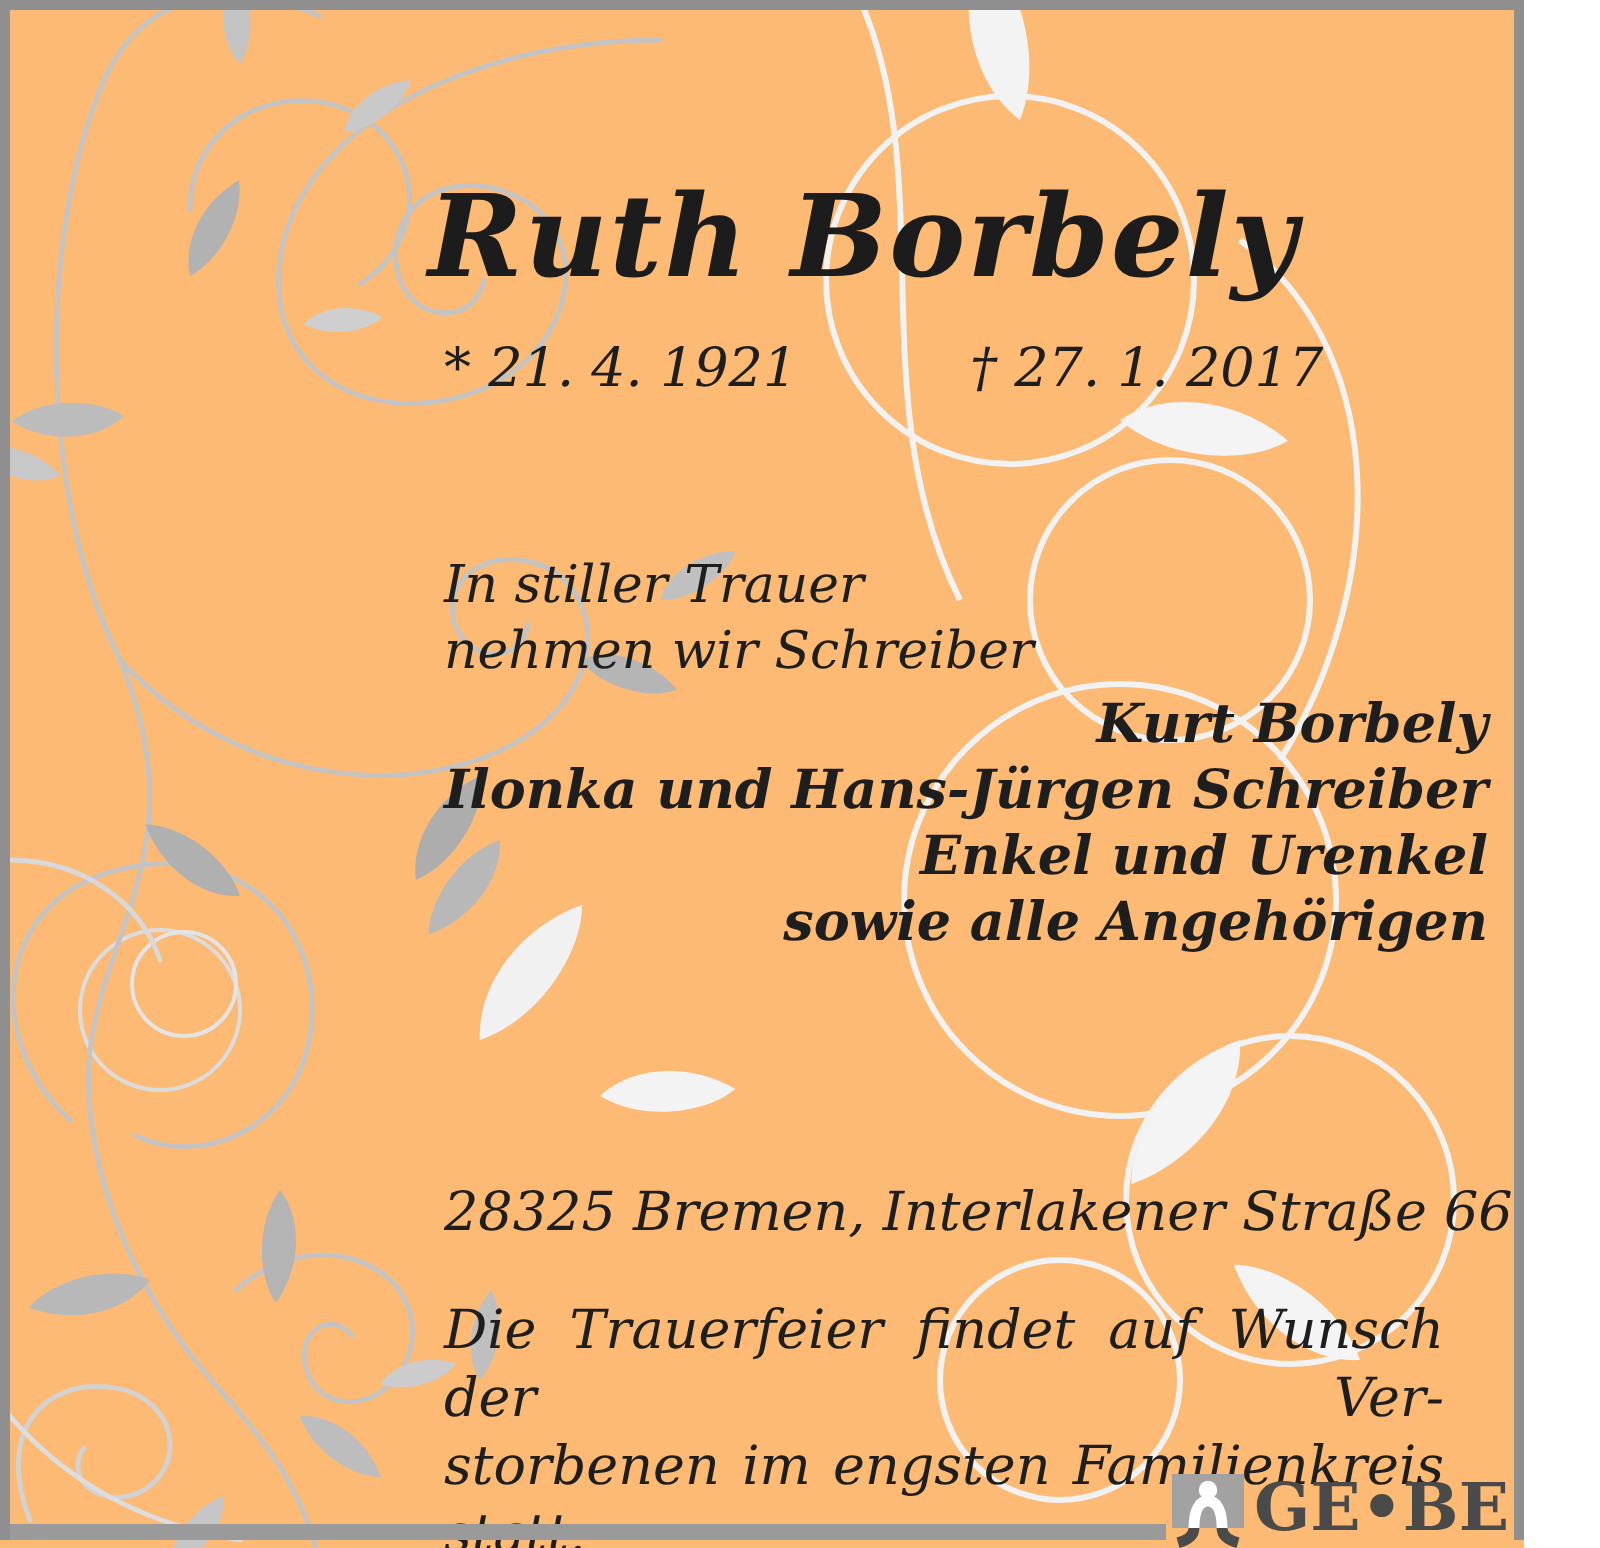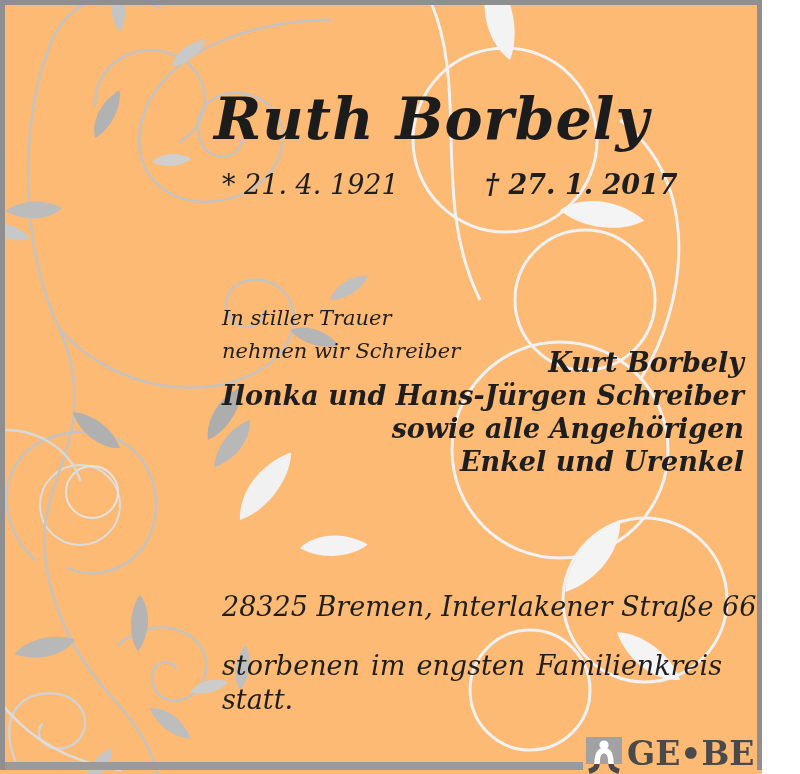--- a/index.html
+++ b/index.html
@@ -21,23 +21,23 @@
   .left-decor{position:absolute;left:0;top:0;z-index:1;}
   
   .content{position:absolute;left:0;top:0;width:800px;height:774px;z-index:3;}
   .deceased-name{
     position:absolute;left:214px;top:88px;margin:0;
     font-size:57px;line-height:1.1;font-weight:700;font-style:italic;
     letter-spacing:1px;color:#1c1c1c;white-space:nowrap;
   }
   .dates{position:absolute;left:222px;top:169px;width:520px;height:32px;
     font-size:27px;font-style:italic;}
-  .date-death{position:absolute;left:263px;top:0;font-weight:bold;}
+  .date-death{position:absolute;left:263px;top:0;}
   .date-birth{position:absolute;left:0;top:0;text-align:center;}
-  .intro{position:absolute;left:222px;top:277px;font-size:21px;font-style:italic;line-height:33px;margin-top:25px;}
+  .intro{position:absolute;left:222px;top:277px;font-size:26px;font-style:italic;line-height:33px;}
   .mourners{position:absolute;left:222px;top:346px;font-size:27px;font-style:italic;font-weight:700;line-height:33px;text-align:right;}
   .address{position:absolute;left:222px;top:547px;font-size:27px;font-style:italic;margin-top:44px;}
   .closing{position:absolute;left:222px;top:649px;width:500px;font-size:27px;font-style:italic;line-height:34px;}
   .closing .jline{text-align:justify;text-align-last:justify;}
   
   .bottom-strip{position:absolute;left:0;top:0;width:800px;height:774px;z-index:5;}
   .bar{position:absolute;background:#9a9a9a;height:8px;top:762px;}
   .bar-left{left:0;width:583px;}
   .bar-right{left:762px;width:33px;}
   .gebein-logo{position:absolute;left:585px;top:735px;width:176px;height:39px;}
@@ -137,27 +137,28 @@
     </div>
 
     <div class="intro">
       <div>In stiller Trauer</div>
       <div>nehmen wir Schreiber</div>
     </div>
 
     <div class="mourners">
       <div>Kurt Borbely</div>
       <div>Ilonka und Hans-Jürgen Schreiber</div>
+      <div>Enkel und Urenkel</div>
       <div>sowie alle Angehörigen</div>
-      <div>Enkel und Urenkel</div>
     </div>
 
     <div class="address">28325 Bremen, Interlakener Straße 66</div>
 
     <div class="closing">
+      <div class="jline">Die Trauerfeier findet auf Wunsch der Ver-</div>
       <div class="jline">storbenen im engsten Familienkreis statt.</div>
     </div>
   </div>
 
   <div class="bottom-strip">
     <div class="bar bar-left"></div>
     <div class="bar bar-right"></div>
 
     <div class="gebein-logo">
       <svg class="gebein-icon" width="38" height="39" viewBox="0 0 38 39" aria-hidden="true">

